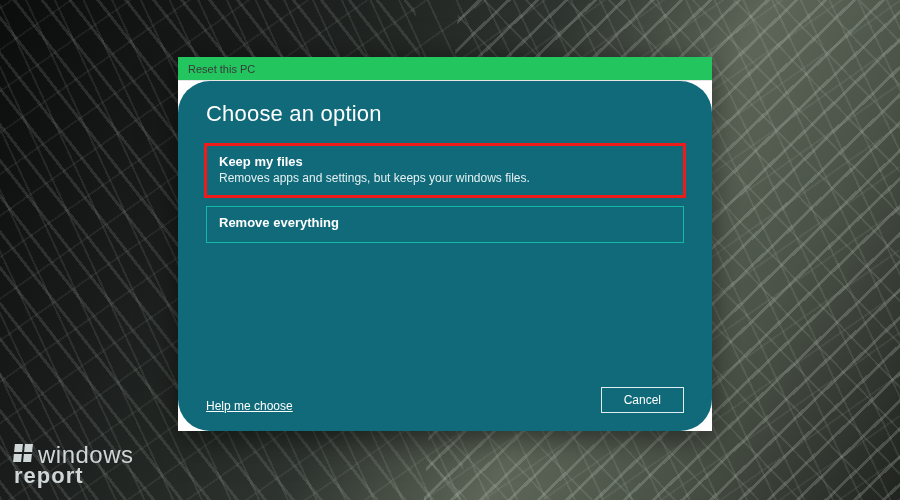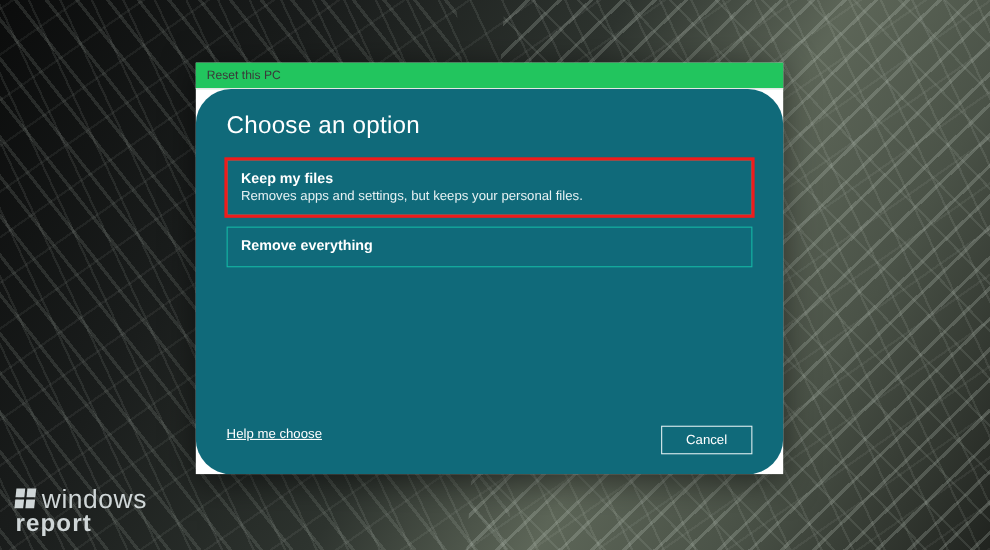--- a/index.html
+++ b/index.html
@@ -101,20 +101,21 @@
     .option-desc {
       font-size: 12px;
       font-weight: 400;
       color: #e6f1f3;
     }
     
     .dialog-footer {
       margin-top: auto;
       display: flex;
       justify-content: space-between;
+      align-items: flex-end;
       gap: 16px;
     }
     .help-link {
       font-size: 12px;
       color: #ffffff;
       text-decoration: underline;
       cursor: pointer;
     }
     .cancel-btn {
       border: 1px solid #dfeef0;
@@ -155,21 +156,21 @@
 
   <div class="dialog">
     <div class="titlebar">
       <span>Reset this PC</span>
     </div>
     <div class="dialog-body">
       <div class="dialog-heading">Choose an option</div>
 
       <div class="option highlight">
         <div class="option-title">Keep my files</div>
-        <div class="option-desc">Removes apps and settings, but keeps your personal files.</div>
+        <div class="option-desc">Removes apps and settings, but keeps your windows files.</div>
       </div>
 
       <div class="option">
         <div class="option-title">Remove everything</div>
       </div>
 
       <div class="dialog-footer">
         <a class="help-link">Help me choose</a>
         <button class="cancel-btn">Cancel</button>
       </div>

